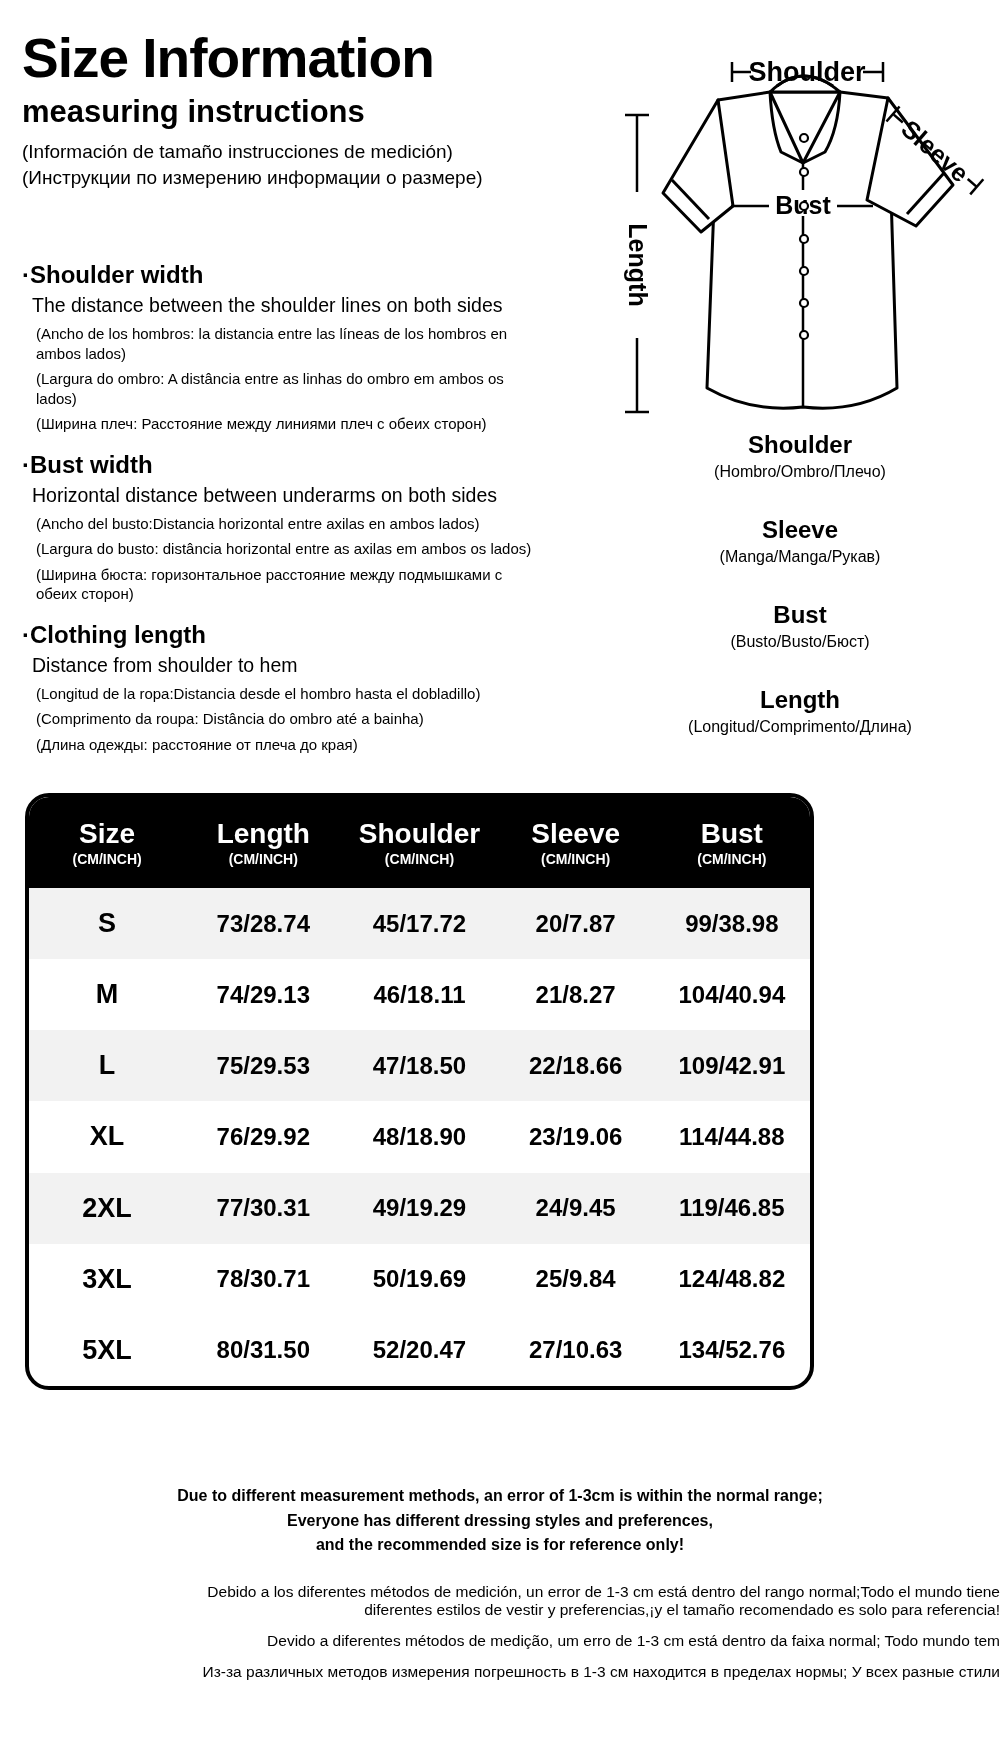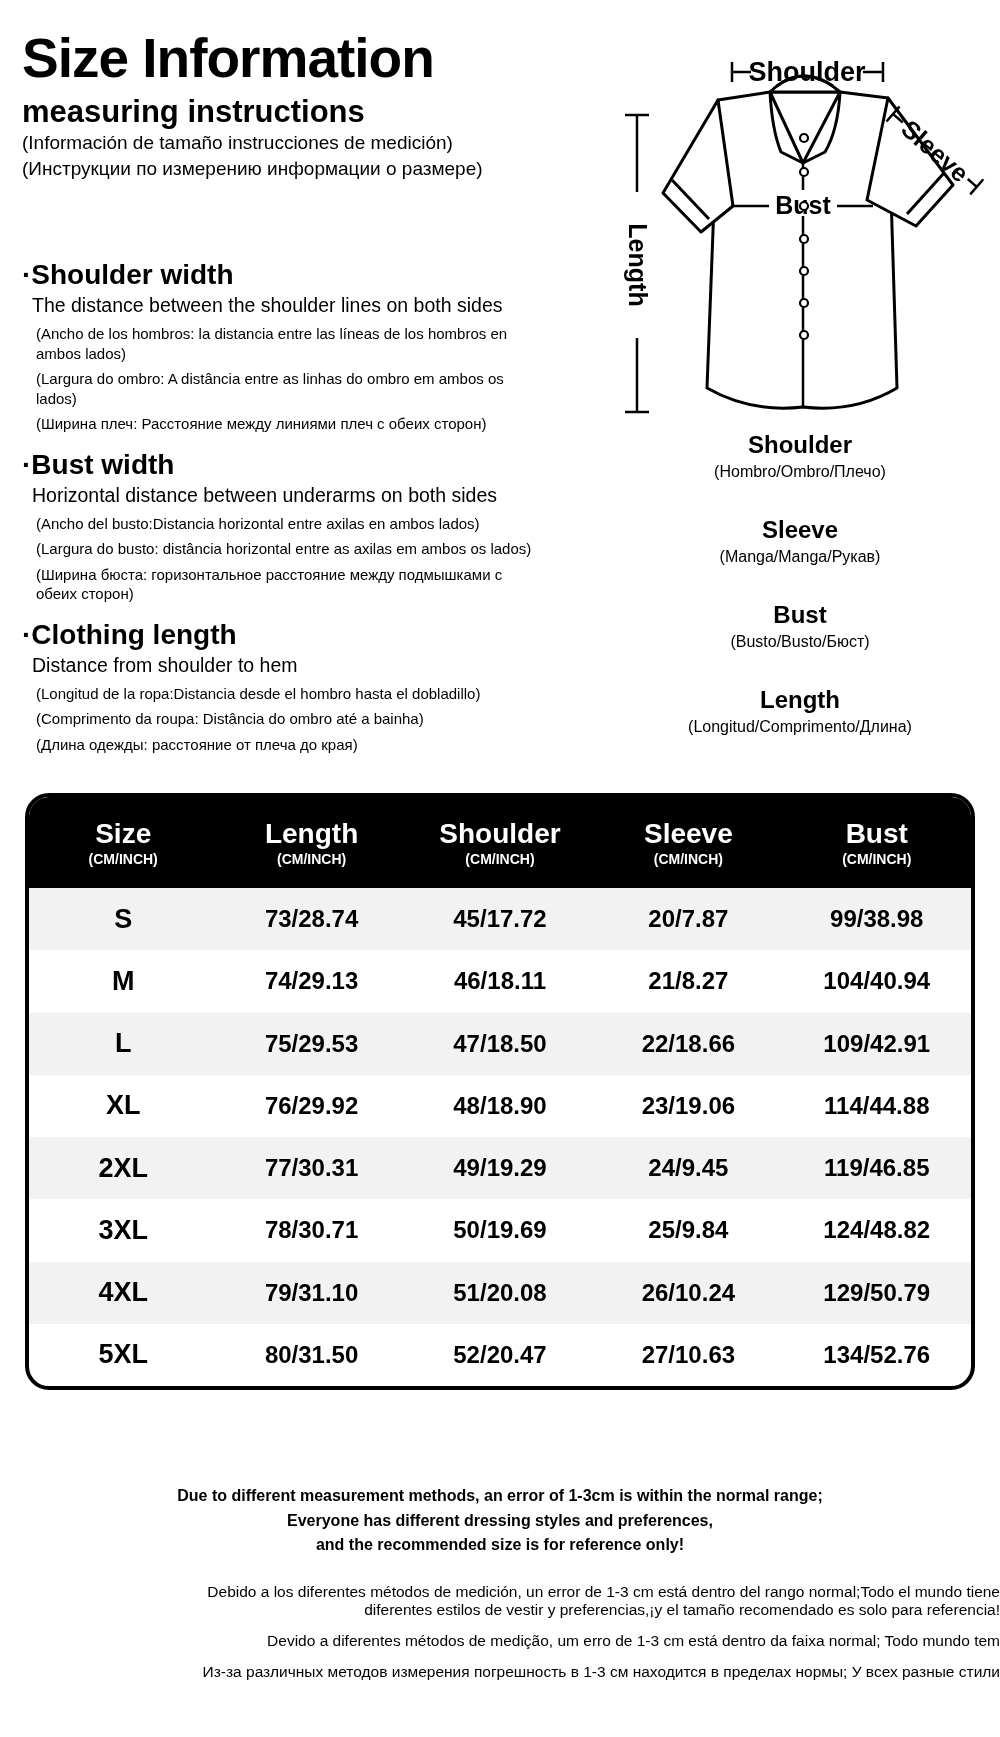--- a/index.html
+++ b/index.html
@@ -7,36 +7,36 @@
   .canvas {
     position:relative; width:1000px; height:1737px; background:#fff;
     color:#000; font-family:"Liberation Sans","DejaVu Sans",sans-serif;
     overflow:hidden;
   }
   
   .header-block { position:absolute; left:22px; top:28px; width:535px; }
   .main-title { font-size:55px; font-weight:bold; letter-spacing:-1px; line-height:60px; }
   .sub-title  { font-size:31px; font-weight:bold; line-height:36px; margin-top:6px; }
   .intro-line { font-size:19px; line-height:26px; }
-  .intro-lines { }
+  .intro-lines { margin-top:9px; }
   
   .sections { position:absolute; left:22px; top:258px; width:525px; }
   .m-section { margin-bottom:14px; }
-  .m-heading { font-size:28px; font-weight:bold; line-height:34px; }
+  .m-heading { font-size:24px; font-weight:bold; line-height:34px; }
   .m-desc { font-size:19.5px; line-height:26px; margin-left:10px; }
   .m-trans { font-size:15px; line-height:19.5px; margin:6px 0 0 14px; width:505px; }
   
   .diagram { position:absolute; left:555px; top:30px; width:445px; height:395px; }
   .captions { position:absolute; left:600px; top:430px; width:400px; text-align:center; }
   .caption-group { margin-bottom:31px; }
   .caption-term { font-size:24px; font-weight:bold; line-height:30px; }
   .caption-trans { font-size:16px; line-height:24px; }
   
   .size-table {
-    position:absolute; left:25px; top:793px; width:950px; height:597px;
+    position:absolute; left:25px; top:793px; width:789px; height:597px;
     border:4px solid #000; border-radius:24px; overflow:hidden;
     display:flex; flex-direction:column; background:#fff;
   }
   .table-header {
     background:#000; color:#fff; height:91px; flex:0 0 91px;
     display:grid; grid-template-columns:repeat(5,20%); align-items:center;
   }
   .th-cell { text-align:center; }
   .th-title { font-size:28px; font-weight:bold; line-height:32px; }
   .th-unit  { font-size:14px; font-weight:bold; line-height:18px; }
@@ -234,27 +234,20 @@
       <div class="td-cell">24/9.45</div>
       <div class="td-cell">119/46.85</div>
     </div>
     <div class="table-row">
       <div class="td-cell td-size">3XL</div>
       <div class="td-cell">78/30.71</div>
       <div class="td-cell">50/19.69</div>
       <div class="td-cell">25/9.84</div>
       <div class="td-cell">124/48.82</div>
     </div>
-    <div class="table-row alt">
-      <div class="td-cell td-size">4XL</div>
-      <div class="td-cell">79/31.10</div>
-      <div class="td-cell">51/20.08</div>
-      <div class="td-cell">26/10.24</div>
-      <div class="td-cell">129/50.79</div>
-    </div>
     <div class="table-row">
       <div class="td-cell td-size">5XL</div>
       <div class="td-cell">80/31.50</div>
       <div class="td-cell">52/20.47</div>
       <div class="td-cell">27/10.63</div>
       <div class="td-cell">134/52.76</div>
     </div>
   </div>
 
   <div class="footer-en">

